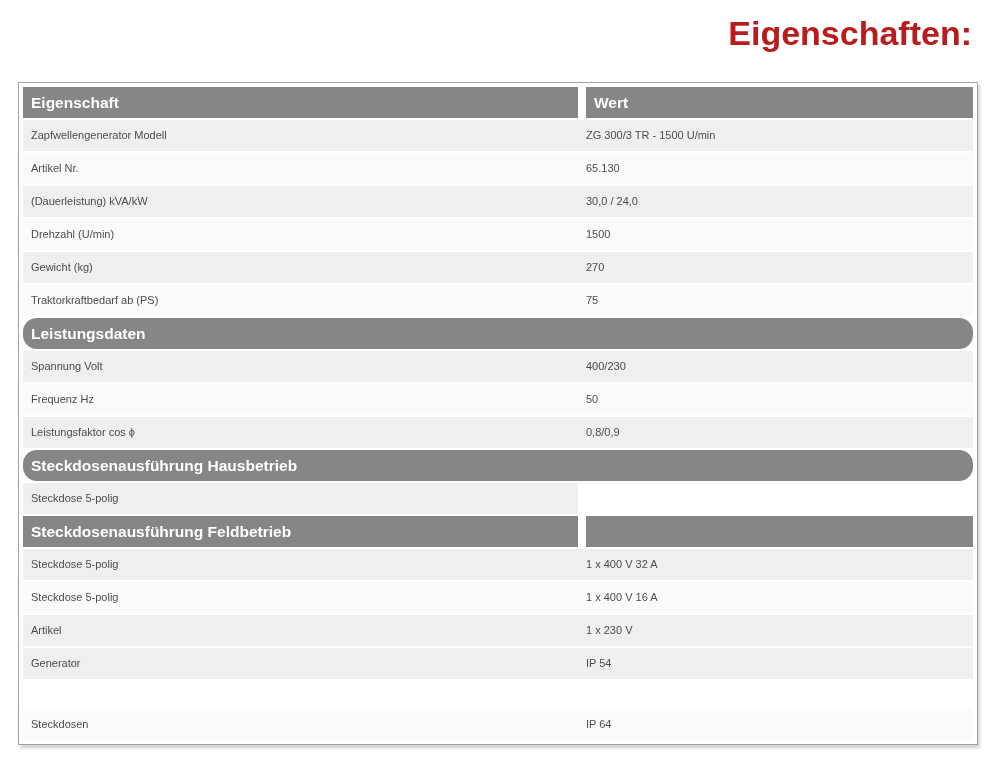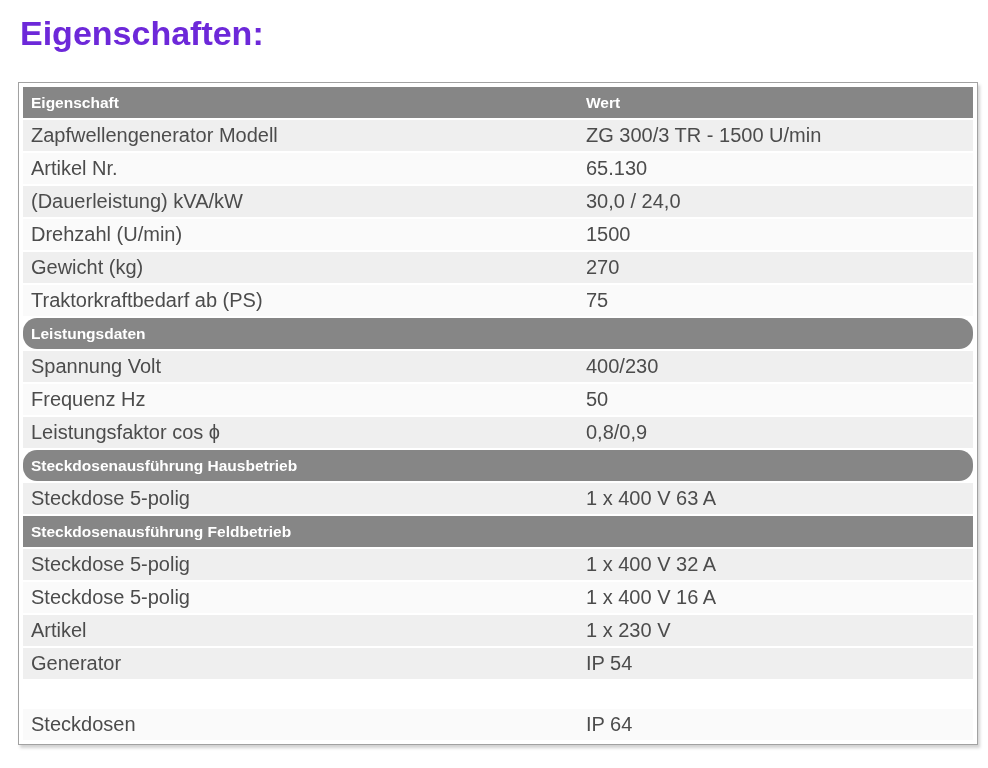--- a/index.html
+++ b/index.html
@@ -6,57 +6,58 @@
     margin: 0;
     padding: 0;
     background: #ffffff;
     width: 988px;
     height: 768px;
     overflow: hidden;
     font-family: "Liberation Sans", sans-serif;
   }
   .page-title {
     margin: 0;
-    padding: 13px 4px 0 20px;
+    padding: 13px 16px 0 20px;
     font-size: 34px;
     line-height: 40px;
     font-weight: 700;
-    color: #6d28d9;
+    color: #b91c1c;
     letter-spacing: 0;
+    text-align: right;
   }
   .spec-table {
     box-sizing: border-box;
     margin: 29px 0 0 18px;
     width: 960px;
     border: 1px solid #a2a2a2;
     padding: 4px;
     background: #ffffff;
     box-shadow: 2px 3px 3px rgba(0,0,0,0.18);
   }
   .row {
     display: flex;
     margin-bottom: 2px;
   }
   .row:last-child { margin-bottom: 0; margin-top: 30px; }
   .cell {
     box-sizing: border-box;
     height: 31px;
     line-height: 31px;
     padding: 0 8px;
-    font-size: 20px;
+    font-size: 11px;
     color: var(--body-text, #4c4c4c);
     white-space: nowrap;
     overflow: hidden;
   }
   .cell.label { width: 555px; flex: 0 0 555px; }
   .cell.value { flex: 1 1 auto; }
   
   .row.section:not(.split) .cell.label { width: auto; flex: 1 1 auto; border-radius: 14px; }
   .row.split .cell.label,
-  .row.colheader .cell.label { margin-right: 0; }
+  .row.colheader .cell.label { margin-right: 8px; }
   .row.colheader .cell,
   .row.section .cell {
     background: var(--header-bg, #868686);
     color: var(--header-text, #ffffff);
     font-weight: 700;
     font-size: 15.5px;
   }
   .row.data.alt .cell { background: var(--row-alt-bg, #efefef); }
   .row.data.plain .cell { background: var(--row-bg, #fafafa); }
 </style>
@@ -108,21 +109,20 @@
       </div>
       <div class="row data alt">
         <div class="cell label">Leistungsfaktor cos ϕ</div>
         <div class="cell value">0,8/0,9</div>
       </div>
       <div class="row section">
         <div class="cell label">Steckdosenausführung Hausbetrieb</div>
       </div>
       <div class="row data alt">
         <div class="cell label">Steckdose 5-polig</div>
-        <div class="cell value">1 x 400 V 63 A</div>
       </div>
       <div class="row section split">
         <div class="cell label">Steckdosenausführung Feldbetrieb</div>
         <div class="cell value"></div>
       </div>
       <div class="row data alt">
         <div class="cell label">Steckdose 5-polig</div>
         <div class="cell value">1 x 400 V 32 A</div>
       </div>
       <div class="row data plain">

